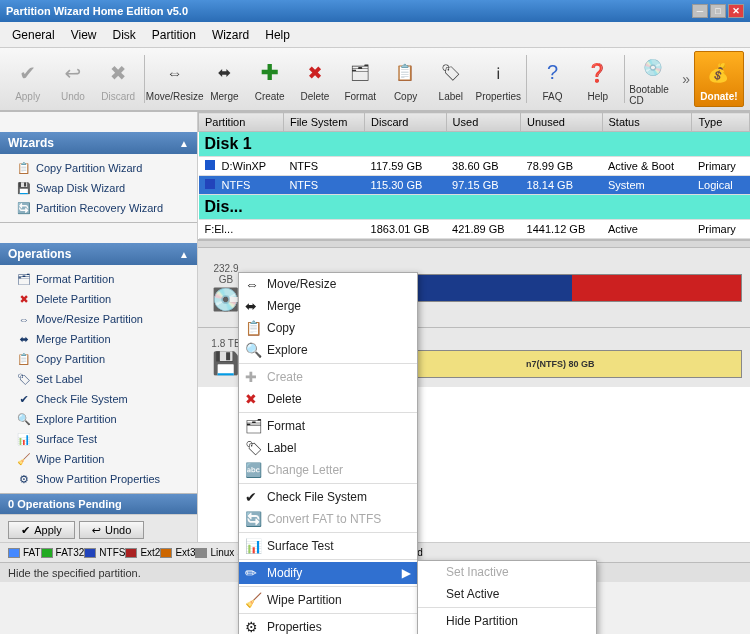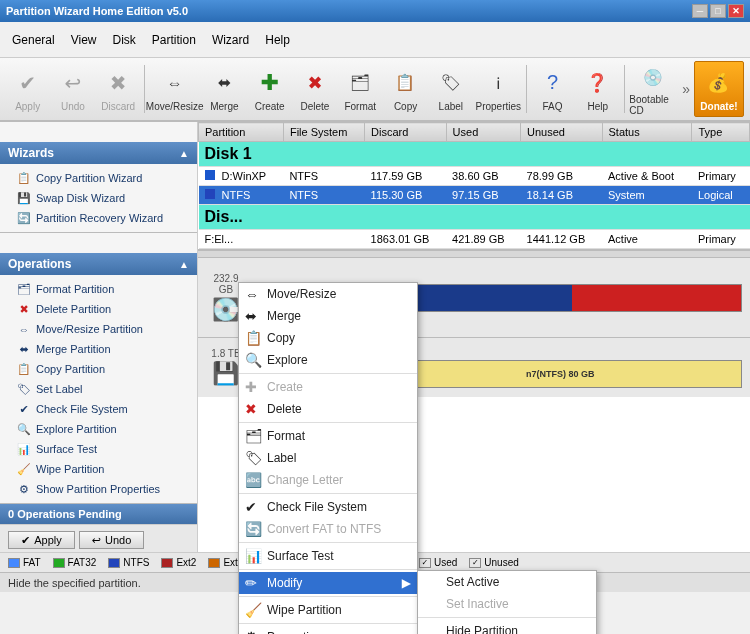--- a/index.html
+++ b/index.html
@@ -24,21 +24,21 @@
       border: 1px solid #999;
       font-size: 9px;
       display: flex; align-items: center; justify-content: center;
       cursor: pointer;
     }
     .title-bar-btn.close { background: #e04040; color: white; }
 
     
     .menu-bar {
       background: #f0f0f0;
-      height: 36px;
+      height: 26px;
       display: flex;
       align-items: center;
       padding: 1px 4px;
       border-bottom: 1px solid #ccc;
       font-size: 12px;
     }
     .menu-item { padding: 2px 8px; cursor: pointer; }
 
     
     .toolbar {
@@ -188,21 +188,21 @@
     }
 
     
     .legend-bar {
       height: 20px;
       background: #e8e8e8;
       border-top: 1px solid #ccc;
       display: flex;
       align-items: center;
       padding: 0 8px;
-      gap: 12px;
+      gap: 0;
       font-size: 10px;
     }
     .legend-item { display: flex; align-items: center; gap: 3px; }
     .legend-box { width: 12px; height: 10px; border: 1px solid #888; }
     .legend-box.fat { background: #4488ff; }
     .legend-box.fat32 { background: #22aa22; }
     .legend-box.ntfs { background: #2244bb; }
     .legend-box.ext2 { background: #aa2222; }
     .legend-box.ext3 { background: #cc6600; }
     .legend-box.linux { background: #888888; }
@@ -602,25 +602,25 @@
       <span>Surface Test</span>
     </div>
     <div class="ctx-sep"></div>
 
     <div class="ctx-item highlighted" style="position:relative;">
       <span class="ctx-icon">✏</span>
       <span>Modify</span>
       <span class="arrow-right">▶</span>
       
       <div class="submenu2">
+        <div class="ctx-item disabled">
+          <span>Set Inactive</span>
+        </div>
         <div class="ctx-item">
           <span>Set Active</span>
-        </div>
-        <div class="ctx-item disabled">
-          <span>Set Inactive</span>
         </div>
         <div class="ctx-sep"></div>
         <div class="ctx-item">
           <span>Hide Partition</span>
         </div>
         <div class="ctx-item">
           <span>Unhide Partition</span>
         </div>
 
       </div>

